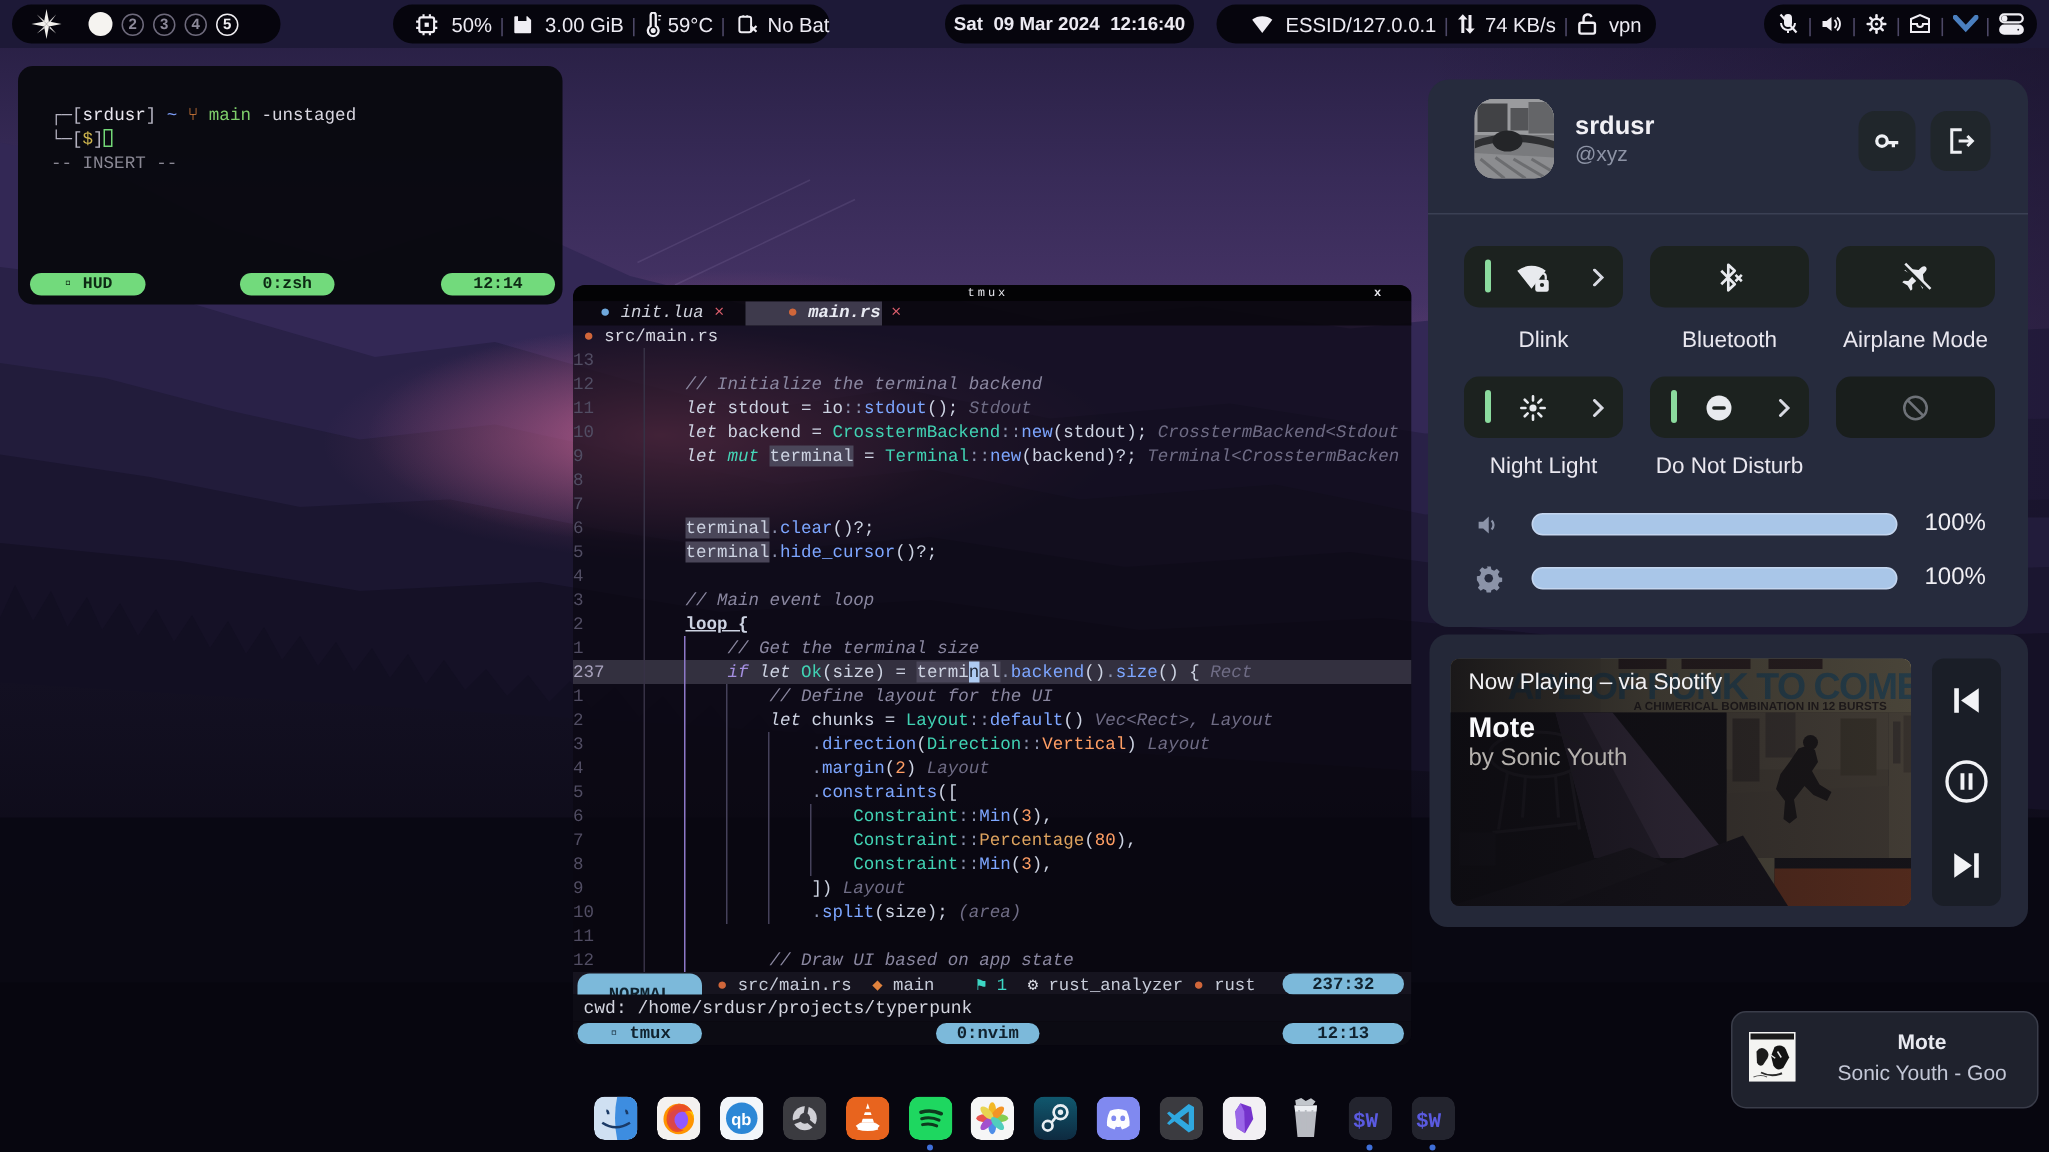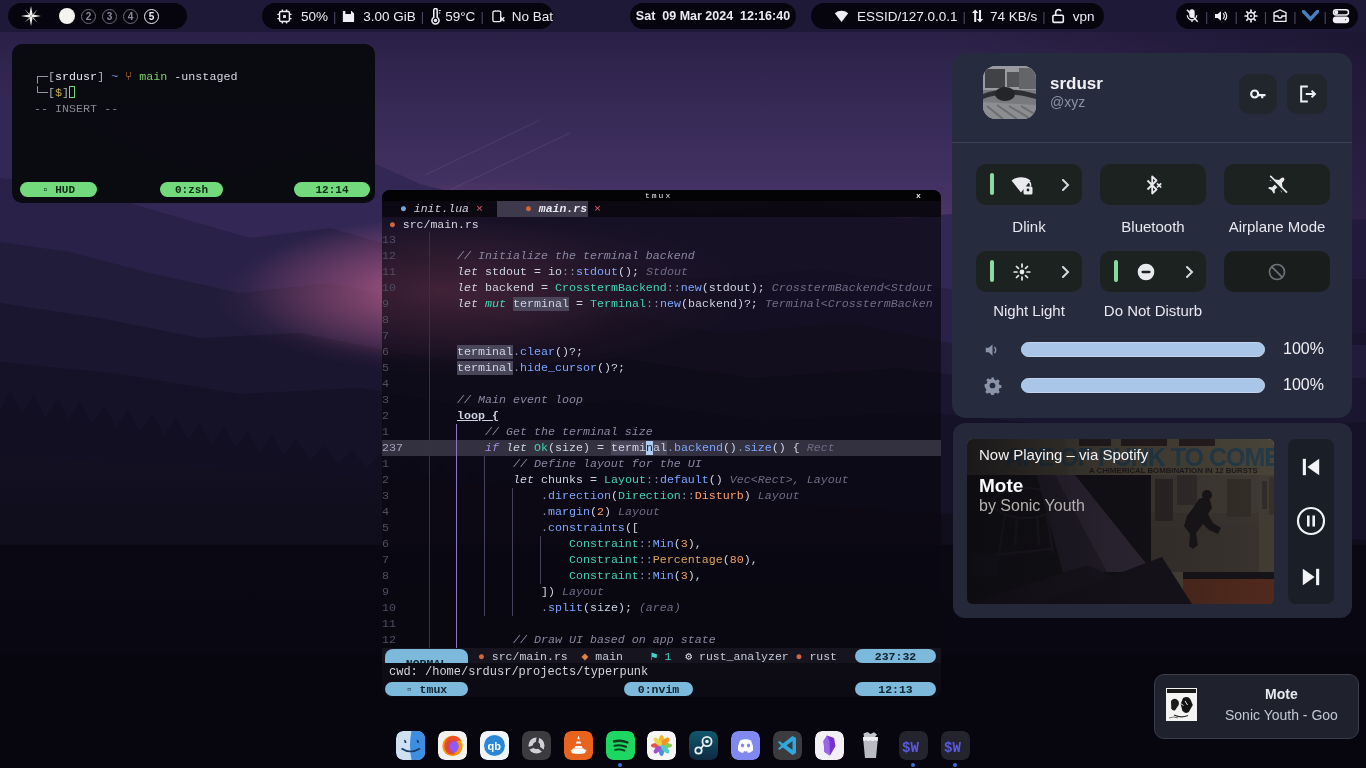--- a/index.html
+++ b/index.html
@@ -301,21 +301,21 @@
   <div class="cl" style="top:90px"><span class="c-wht">    <i>let</i> backend = </span><span class="c-typ">CrosstermBackend</span><span class="c-pun">::</span><span class="c-fn">new</span><span class="c-wht">(stdout); </span><span class="c-gho">CrosstermBackend&lt;Stdout</span></div>
   <div class="cl" style="top:106px"><span class="c-wht">    <i>let</i> </span><span class="c-mut">mut</span><span class="c-wht"> </span><span class="hlw c-wht">terminal</span><span class="c-wht"> = </span><span class="c-typ">Terminal</span><span class="c-pun">::</span><span class="c-fn">new</span><span class="c-wht">(backend)?; </span><span class="c-gho">Terminal&lt;CrosstermBacken</span></div>
   <div class="cl" style="top:154px"><span class="c-wht">    </span><span class="hlw c-wht">terminal</span><span class="c-pun">.</span><span class="c-fn">clear</span><span class="c-wht">()?;</span></div>
   <div class="cl" style="top:170px"><span class="c-wht">    </span><span class="hlw c-wht">terminal</span><span class="c-pun">.</span><span class="c-fn">hide_cursor</span><span class="c-wht">()?;</span></div>
   <div class="cl" style="top:202px"><span class="c-com">    // Main event loop</span></div>
   <div class="cl" style="top:218px"><span class="c-wht">    </span><span class="c-wht" style="text-decoration:underline;font-weight:bold;">loop {</span></div>
   <div class="cl" style="top:234px"><span class="c-com">        // Get the terminal size</span></div>
   <div class="cl" style="top:250px"><span class="c-kw">        if</span><span class="c-wht"> <i>let</i> </span><span class="c-typ">Ok</span><span class="c-wht">(size) = </span><span class="hlw c-wht">termi<span style="background:#aecbf2;color:#1c2330;">n</span>al</span><span class="c-pun">.</span><span class="c-fn">backend</span><span class="c-wht">()</span><span class="c-pun">.</span><span class="c-fn">size</span><span class="c-wht">() { </span><span class="c-gho">Rect</span></div>
   <div class="cl" style="top:266px"><span class="c-com">            // Define layout for the UI</span></div>
   <div class="cl" style="top:282px"><span class="c-wht">            <i>let</i> chunks = </span><span class="c-typ">Layout</span><span class="c-pun">::</span><span class="c-fn">default</span><span class="c-wht">() </span><span class="c-gho">Vec&lt;Rect&gt;, Layout</span></div>
-  <div class="cl" style="top:298px"><span class="c-wht">                </span><span class="c-pun">.</span><span class="c-fn">direction</span><span class="c-wht">(</span><span class="c-typ">Direction</span><span class="c-pun">::</span><span class="c-num">Disturb</span><span class="c-wht">) </span><span class="c-gho">Layout</span></div>
+  <div class="cl" style="top:298px"><span class="c-wht">                </span><span class="c-pun">.</span><span class="c-fn">direction</span><span class="c-wht">(</span><span class="c-typ">Direction</span><span class="c-pun">::</span><span class="c-num">Vertical</span><span class="c-wht">) </span><span class="c-gho">Layout</span></div>
   <div class="cl" style="top:314px"><span class="c-wht">                </span><span class="c-pun">.</span><span class="c-fn">margin</span><span class="c-wht">(</span><span class="c-num">2</span><span class="c-wht">) </span><span class="c-gho">Layout</span></div>
   <div class="cl" style="top:330px"><span class="c-wht">                </span><span class="c-pun">.</span><span class="c-fn">constraints</span><span class="c-wht">([</span></div>
   <div class="cl" style="top:346px"><span class="c-wht">                    </span><span class="c-typ">Constraint</span><span class="c-pun">::</span><span class="c-fn">Min</span><span class="c-wht">(</span><span class="c-num">3</span><span class="c-wht">),</span></div>
   <div class="cl" style="top:362px"><span class="c-wht">                    </span><span class="c-typ">Constraint</span><span class="c-pun">::</span><span style="color:#dda35f;">Percentage</span><span class="c-wht">(</span><span class="c-num">80</span><span class="c-wht">),</span></div>
   <div class="cl" style="top:378px"><span class="c-wht">                    </span><span class="c-typ">Constraint</span><span class="c-pun">::</span><span class="c-fn">Min</span><span class="c-wht">(</span><span class="c-num">3</span><span class="c-wht">),</span></div>
   <div class="cl" style="top:394px"><span class="c-wht">                ]) </span><span class="c-gho">Layout</span></div>
   <div class="cl" style="top:410px"><span class="c-wht">                </span><span class="c-pun">.</span><span class="c-fn">split</span><span class="c-wht">(size); </span><span class="c-gho">(area)</span></div>
   <div class="cl" style="top:442px"><span class="c-com">            // Draw UI based on app state</span></div>
 
   <div class="abs" style="left:0;top:458px;width:559px;height:15px;background:#16141f;"></div>

